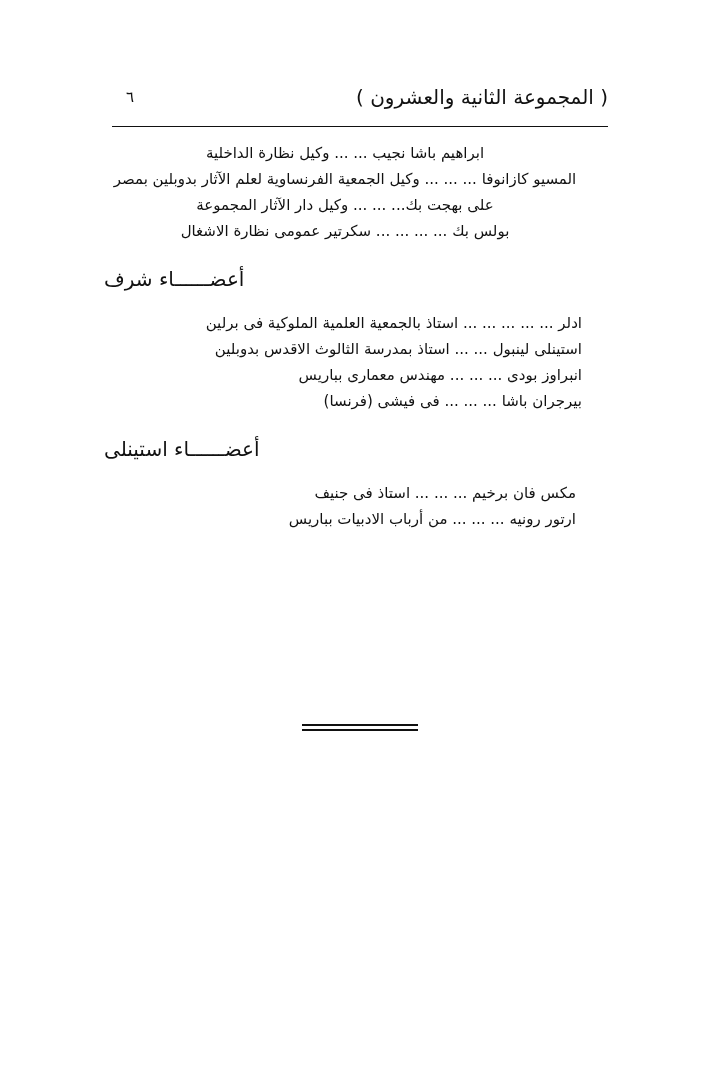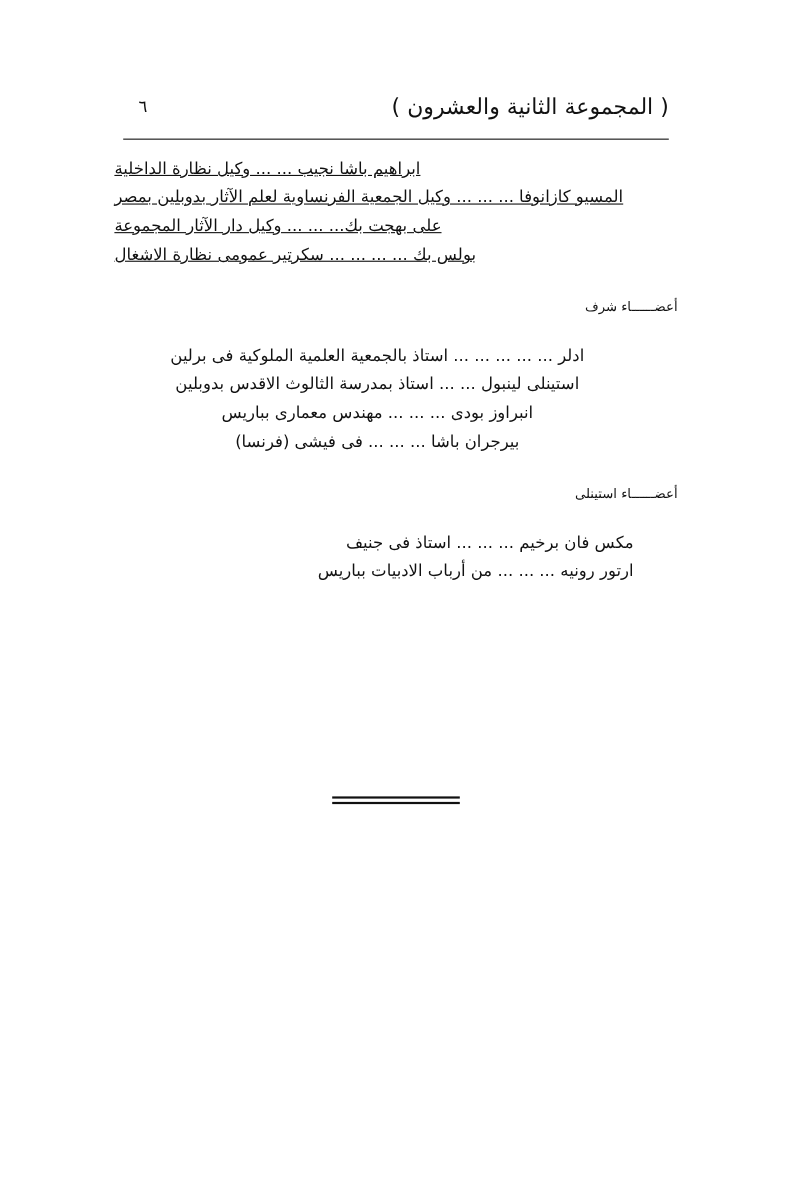--- a/index.html
+++ b/index.html
@@ -66,32 +66,32 @@
 
   .line {
     font-size: 15px;
     line-height: 26px;
     white-space: nowrap;
     margin: 0;
     padding: 0 6px 0 0;
   }
 
   .section-title {
-    text-align: right;
-    font-size: 12px;
+    text-align: left;
+    font-size: 20px;
     line-height: 26px;
     margin: 0;
     padding: 0;
     white-space: nowrap;
   }
   .gap-medium { height: 18px; }
   .gap-large { height: 22px; }
 
-  .block-members .line { text-align: left; padding-right: 30px; text-decoration: underline; }
-  .block-honor .line { text-align: center; padding-right: 34px; }
+  .block-members .line { text-align: center; padding-right: 30px; }
+  .block-honor .line { text-align: right; padding-right: 34px; }
   .block-corr .line { text-align: right; padding-right: 40px; }
 
   
   .end-rule {
     position: absolute;
     top: 724px;
     left: 302px;
     width: 116px;
   }
   .end-rule .bar1 {

